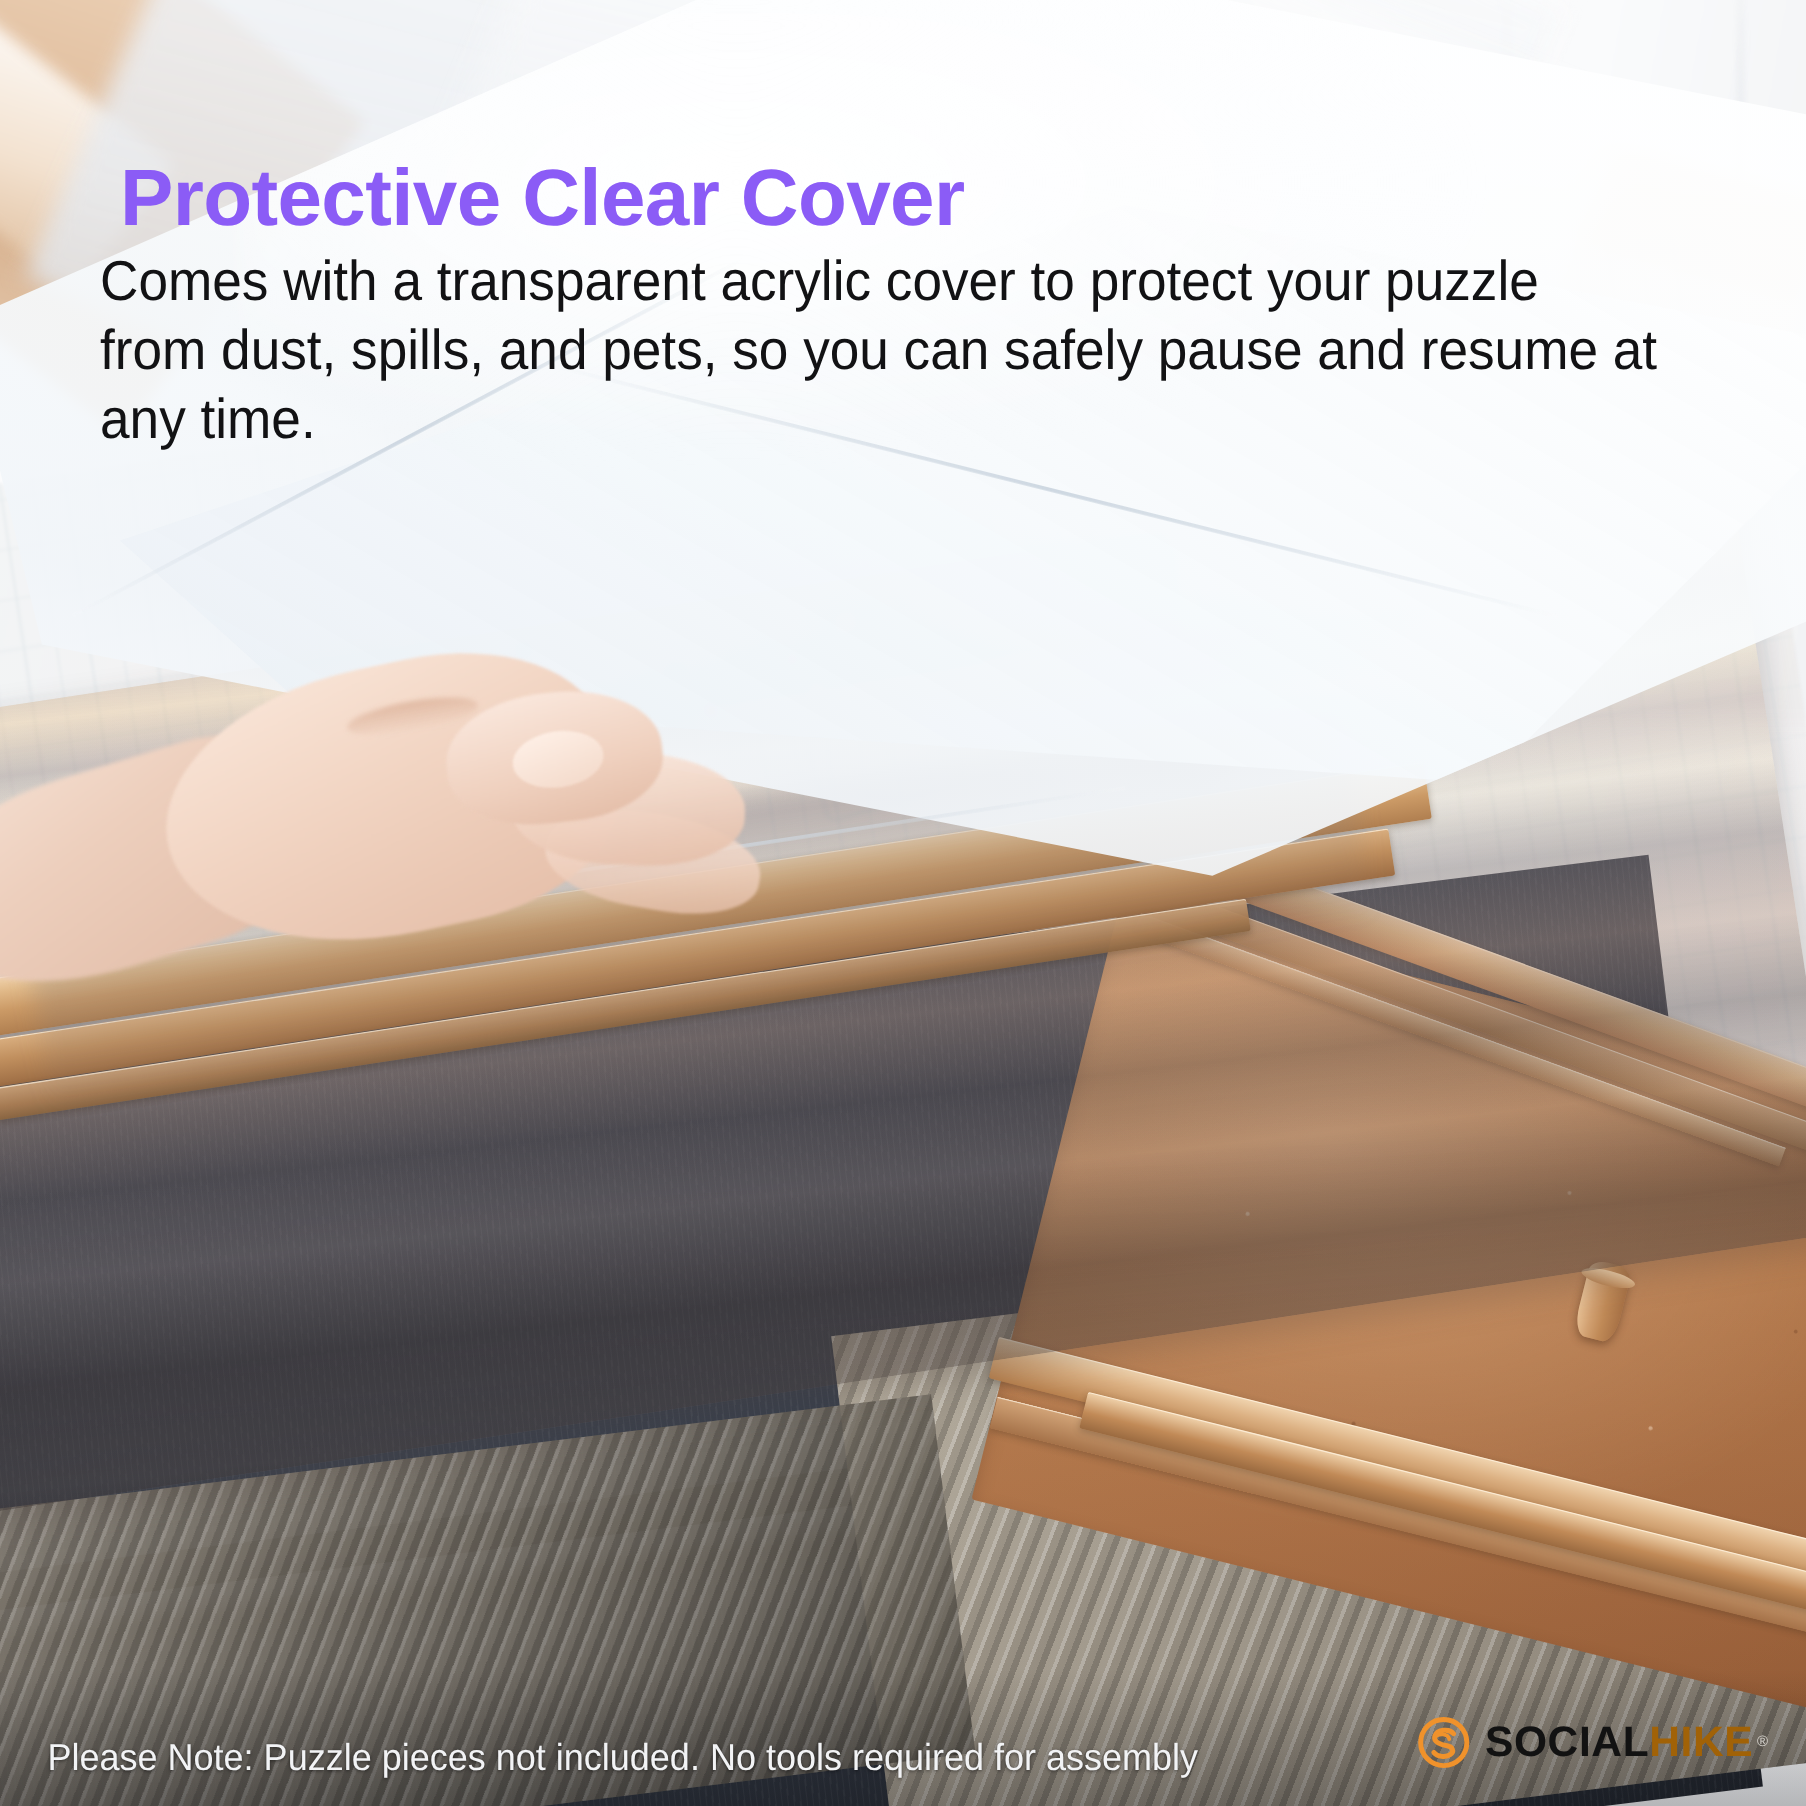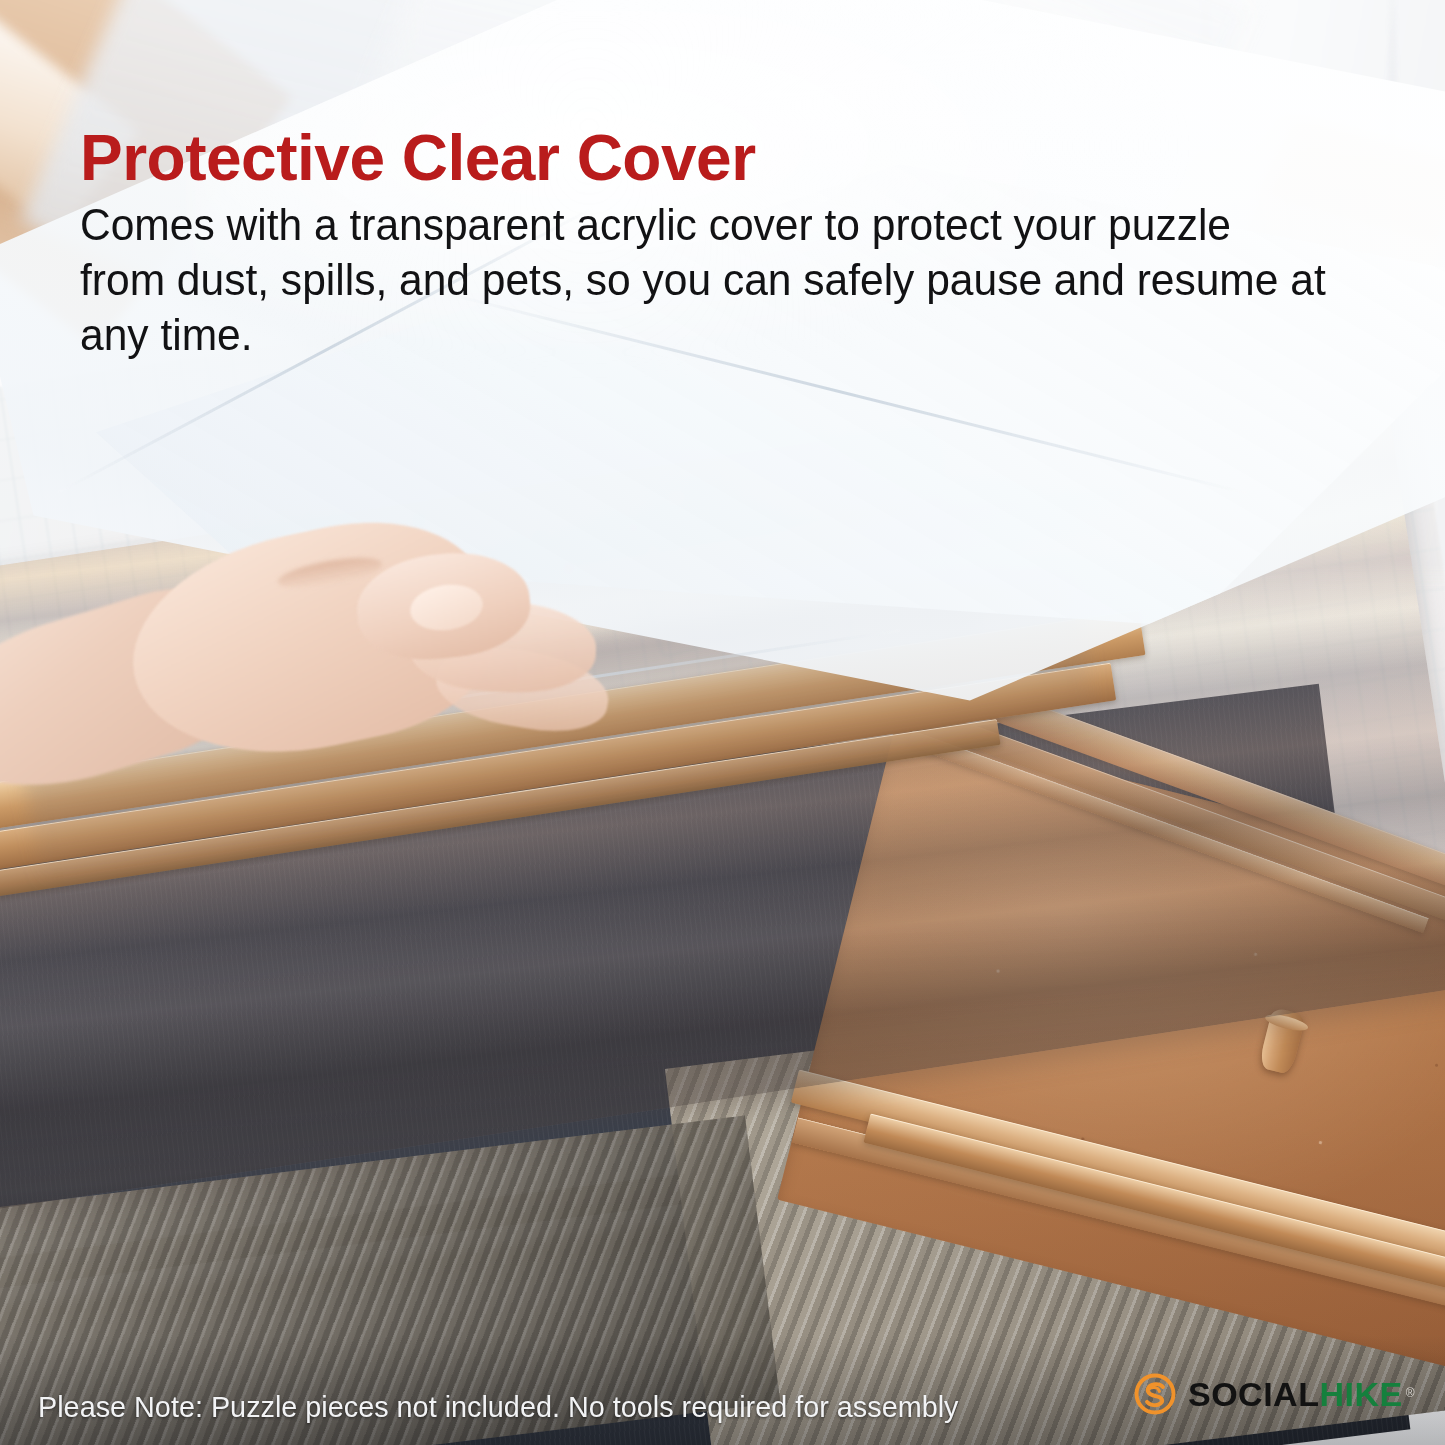--- a/index.html
+++ b/index.html
@@ -428,23 +428,23 @@
       linear-gradient(150deg,#8d8579,#5c574f);
     opacity:.9;
   }
   .footer-scrim{
     position:absolute; left:0; bottom:0; width:100%; height:110px;
     background:linear-gradient(180deg,rgba(10,12,16,0),rgba(10,12,16,.28));
   }
 
   
   .headline{
-    position:absolute; left:80px; top:126px;
+    position:absolute; left:96px; top:126px;
     font-size:64px; line-height:1.0;
-    font-weight:700; color:#b91c1c;
+    font-weight:700; color:#8b5cf6;
     letter-spacing:-.5px;
     font-family:"Liberation Sans", sans-serif;
     white-space:nowrap;
   }
   .subhead{
     position:absolute; left:80px; top:198px;
     width:1320px;
     font-size:45px; line-height:1.22;
     font-weight:400; color:#121214;
     font-family:"Liberation Sans", sans-serif;
@@ -468,21 +468,21 @@
     display:flex; align-items:center; gap:11px;
   }
   .logo-mark{ width:44px; height:44px; display:block; }
   .logo-type{
     display:flex; align-items:center;
     font-size:34px; font-weight:700; letter-spacing:.5px;
     font-family:"Liberation Sans", sans-serif;
     line-height:1;
   }
   .logo-social{ color:#121212; }
-  .logo-hike{ color:#15803d; }
+  .logo-hike{ color:#a16207; }
   .logo-r{ font-size:12px; color:#d9d6d0; margin-left:3px; margin-top:-2px; font-weight:400; }
 </style>
 </head>
 <body>
 
 <div class="shot">
 
   <div class="scene">
 
     <div class="backdrop"></div>

